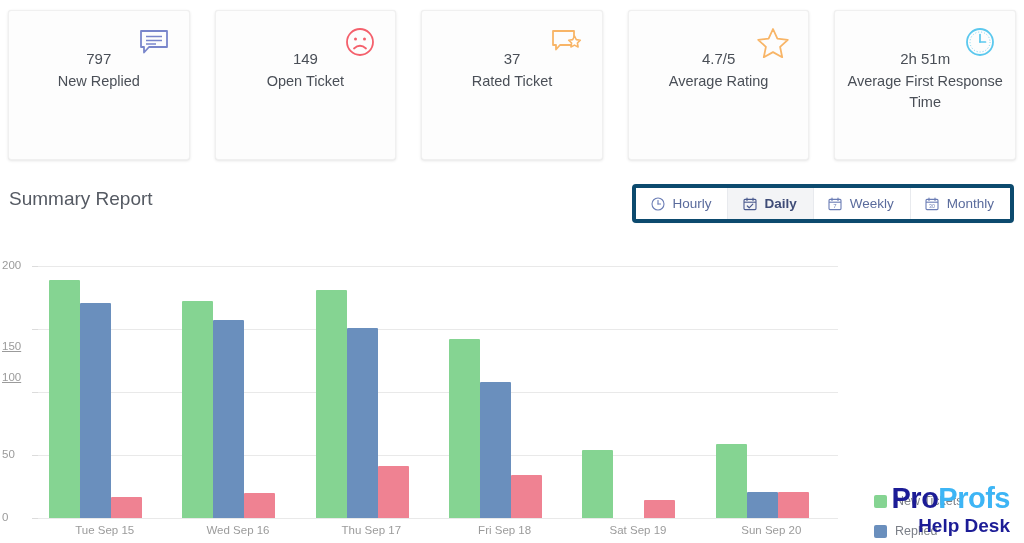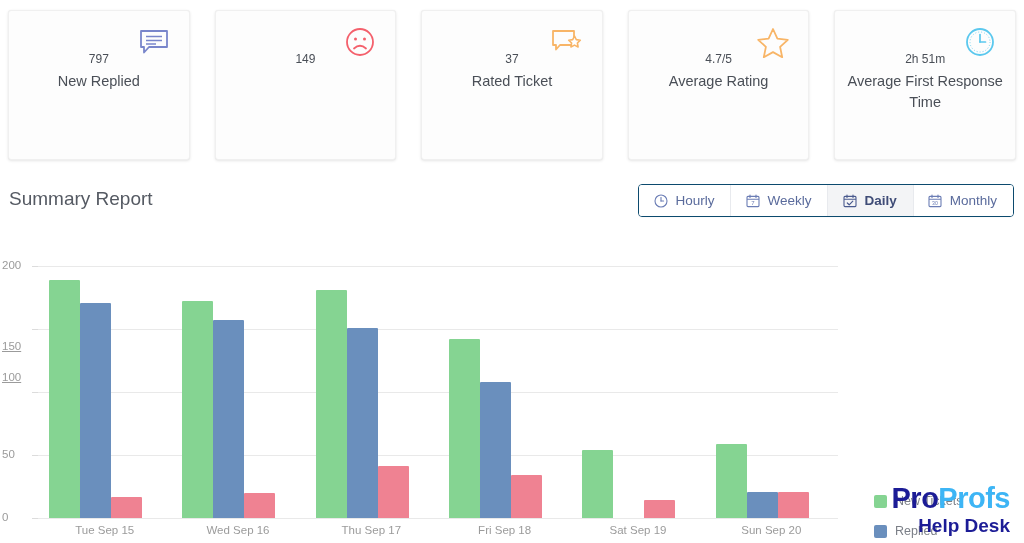--- a/index.html
+++ b/index.html
@@ -28,21 +28,21 @@
     position: relative;
     padding-top: 36px;
     text-align: center;
   }
   .kpi-icon {
     position: absolute; top: 14px; right: 18px;
     width: 34px; height: 34px;
     display: flex; align-items: center; justify-content: center;
   }
   .kpi-value {
-    font-size: 12px;
+    font-size: 15px;
     color: #4a4f57;
     line-height: 24px;
     font-weight: 400;
   }
   .kpi-label {
     font-size: 14.5px;
     color: #4a4f57;
     line-height: 21px;
     font-weight: 400;
     padding: 0 10px;
@@ -53,21 +53,21 @@
     position: absolute; left: 0; top: 176px;
     width: 1024px; height: 54px;
   }
   .summary-title {
     position: absolute; left: 9px; top: 12px;
     font-size: 19px; color: #555a63; font-weight: 400;
   }
   .tab-group {
     position: absolute; right: 10px; top: 8px;
     display: flex;
-    border: 1px solid #0c4a6e;
+    border: 4px solid #0c4a6e;
     border-radius: 4px;
     overflow: hidden;
     background: #fff;
     box-shadow: 0 1px 1px rgba(0,0,0,0.02);
   }
   .tab {
     display: flex; align-items: center; gap: 7px;
     padding: 8px 16px 8px 14px;
     font-size: 13.5px;
     color: #5a6b9c;
@@ -175,20 +175,21 @@
     <div class="kpi-card">
       <div class="kpi-icon">
         <svg width="30" height="30" viewBox="0 0 30 30">
           <circle cx="15" cy="15" r="13" fill="none" stroke="#f4606c" stroke-width="1.8"></circle>
           <circle cx="10.5" cy="12" r="1.5" fill="#f4606c"></circle>
           <circle cx="19.5" cy="12" r="1.5" fill="#f4606c"></circle>
           <path d="M9 21.5 Q15 16 21 21.5" fill="none" stroke="#f4606c" stroke-width="1.8" stroke-linecap="round"></path>
         </svg>
       </div>
       <div class="kpi-value">149</div>
+      <div class="kpi-label">Open Ticket</div>
     </div>
 
     <div class="kpi-card">
       <div class="kpi-icon">
         <svg width="32" height="28" viewBox="0 0 32 28">
           <path d="M2 3 H23 V17 H9 L5 21.5 V17 H2 Z" fill="none" stroke="#f8b567" stroke-width="1.8" stroke-linejoin="round"></path>
           <path d="M23.5 8 L25.3 11.6 L29.3 12.2 L26.4 15 L27.1 19 L23.5 17.1 L19.9 19 L20.6 15 L17.7 12.2 L21.7 11.6 Z" fill="#ffffff" stroke="#f8b567" stroke-width="1.6" stroke-linejoin="round"></path>
         </svg>
       </div>
       <div class="kpi-value">37</div>
@@ -226,46 +227,46 @@
 
       <div class="tab">
         <span class="tab-ico">
           <svg width="14" height="14" viewBox="0 0 14 14">
             <circle cx="7" cy="7" r="6" fill="none" stroke="#6b7db5" stroke-width="1.1"></circle>
             <line x1="7" y1="7" x2="7" y2="3.6" stroke="#6b7db5" stroke-width="1.1" stroke-linecap="round"></line>
             <line x1="7" y1="7" x2="9.6" y2="7" stroke="#6b7db5" stroke-width="1.1" stroke-linecap="round"></line>
           </svg>
         </span>
         <span>Hourly</span>
+      </div>
+
+      <div class="tab active">
+        <span class="tab-ico">
+          <svg width="14" height="14" viewBox="0 0 14 14">
+            <rect x="1" y="2.4" width="12" height="10.2" rx="1" fill="none" stroke="#4a5a8e" stroke-width="1.1"></rect>
+            <line x1="1" y1="5.2" x2="13" y2="5.2" stroke="#4a5a8e" stroke-width="1.1"></line>
+            <line x1="4" y1="1" x2="4" y2="3.4" stroke="#4a5a8e" stroke-width="1.1" stroke-linecap="round"></line>
+            <line x1="10" y1="1" x2="10" y2="3.4" stroke="#4a5a8e" stroke-width="1.1" stroke-linecap="round"></line>
+            <path d="M4.3 9 L6.2 10.8 L9.8 7.2" fill="none" stroke="#4a5a8e" stroke-width="1.2" stroke-linecap="round" stroke-linejoin="round"></path>
+          </svg>
+        </span>
+        <span>Daily</span>
       </div>
 
       <div class="tab">
         <span class="tab-ico">
           <svg width="14" height="14" viewBox="0 0 14 14">
             <rect x="1" y="2.4" width="12" height="10.2" rx="1" fill="none" stroke="#6b7db5" stroke-width="1.1"></rect>
             <line x1="1" y1="5.2" x2="13" y2="5.2" stroke="#6b7db5" stroke-width="1.1"></line>
             <line x1="4" y1="1" x2="4" y2="3.4" stroke="#6b7db5" stroke-width="1.1" stroke-linecap="round"></line>
             <line x1="10" y1="1" x2="10" y2="3.4" stroke="#6b7db5" stroke-width="1.1" stroke-linecap="round"></line>
             <text x="7" y="11.2" font-size="6" fill="#6b7db5" text-anchor="middle" font-family="Liberation Sans, sans-serif">7</text>
           </svg>
         </span>
         <span>Weekly</span>
-      </div>
-
-      <div class="tab active">
-        <span class="tab-ico">
-          <svg width="14" height="14" viewBox="0 0 14 14">
-            <rect x="1" y="2.4" width="12" height="10.2" rx="1" fill="none" stroke="#4a5a8e" stroke-width="1.1"></rect>
-            <line x1="1" y1="5.2" x2="13" y2="5.2" stroke="#4a5a8e" stroke-width="1.1"></line>
-            <line x1="4" y1="1" x2="4" y2="3.4" stroke="#4a5a8e" stroke-width="1.1" stroke-linecap="round"></line>
-            <line x1="10" y1="1" x2="10" y2="3.4" stroke="#4a5a8e" stroke-width="1.1" stroke-linecap="round"></line>
-            <path d="M4.3 9 L6.2 10.8 L9.8 7.2" fill="none" stroke="#4a5a8e" stroke-width="1.2" stroke-linecap="round" stroke-linejoin="round"></path>
-          </svg>
-        </span>
-        <span>Daily</span>
       </div>
 
       <div class="tab">
         <span class="tab-ico">
           <svg width="14" height="14" viewBox="0 0 14 14">
             <rect x="1" y="2.4" width="12" height="10.2" rx="1" fill="none" stroke="#6b7db5" stroke-width="1.1"></rect>
             <line x1="1" y1="5.2" x2="13" y2="5.2" stroke="#6b7db5" stroke-width="1.1"></line>
             <line x1="4" y1="1" x2="4" y2="3.4" stroke="#6b7db5" stroke-width="1.1" stroke-linecap="round"></line>
             <line x1="10" y1="1" x2="10" y2="3.4" stroke="#6b7db5" stroke-width="1.1" stroke-linecap="round"></line>
             <text x="7" y="11.2" font-size="5.2" fill="#6b7db5" text-anchor="middle" font-family="Liberation Sans, sans-serif">30</text>

